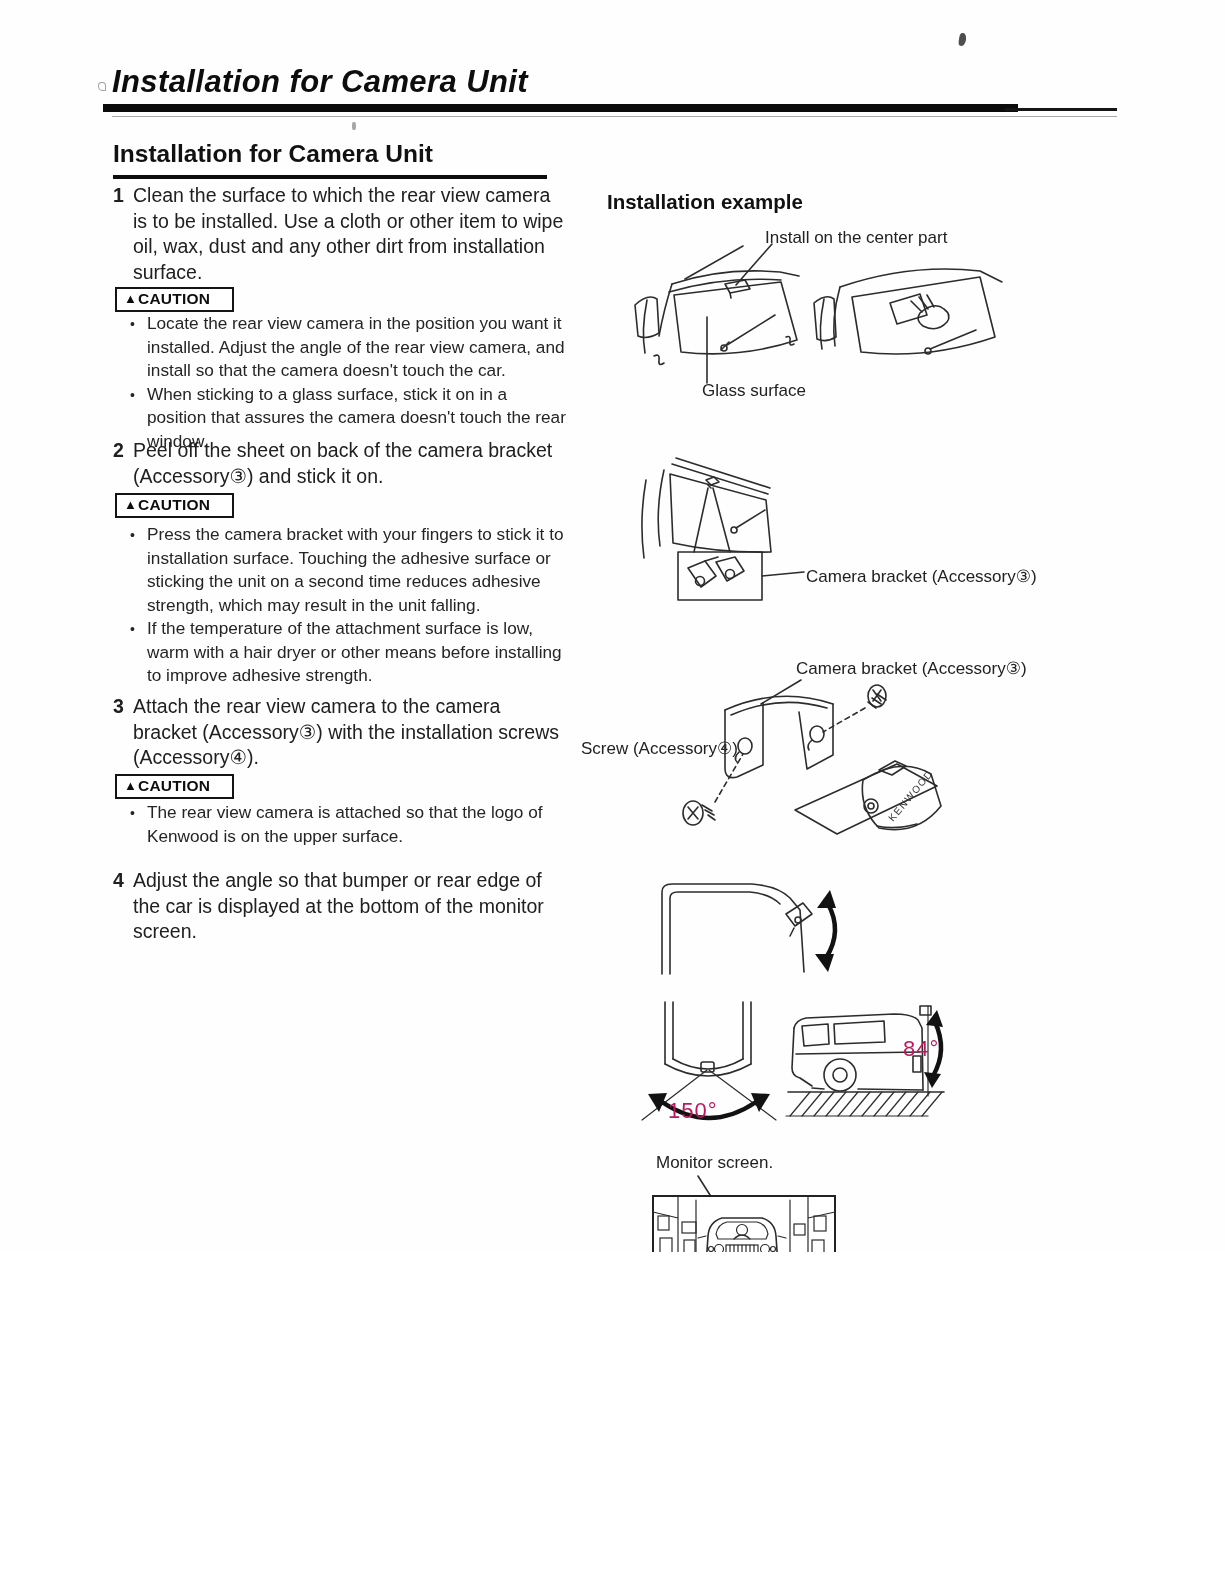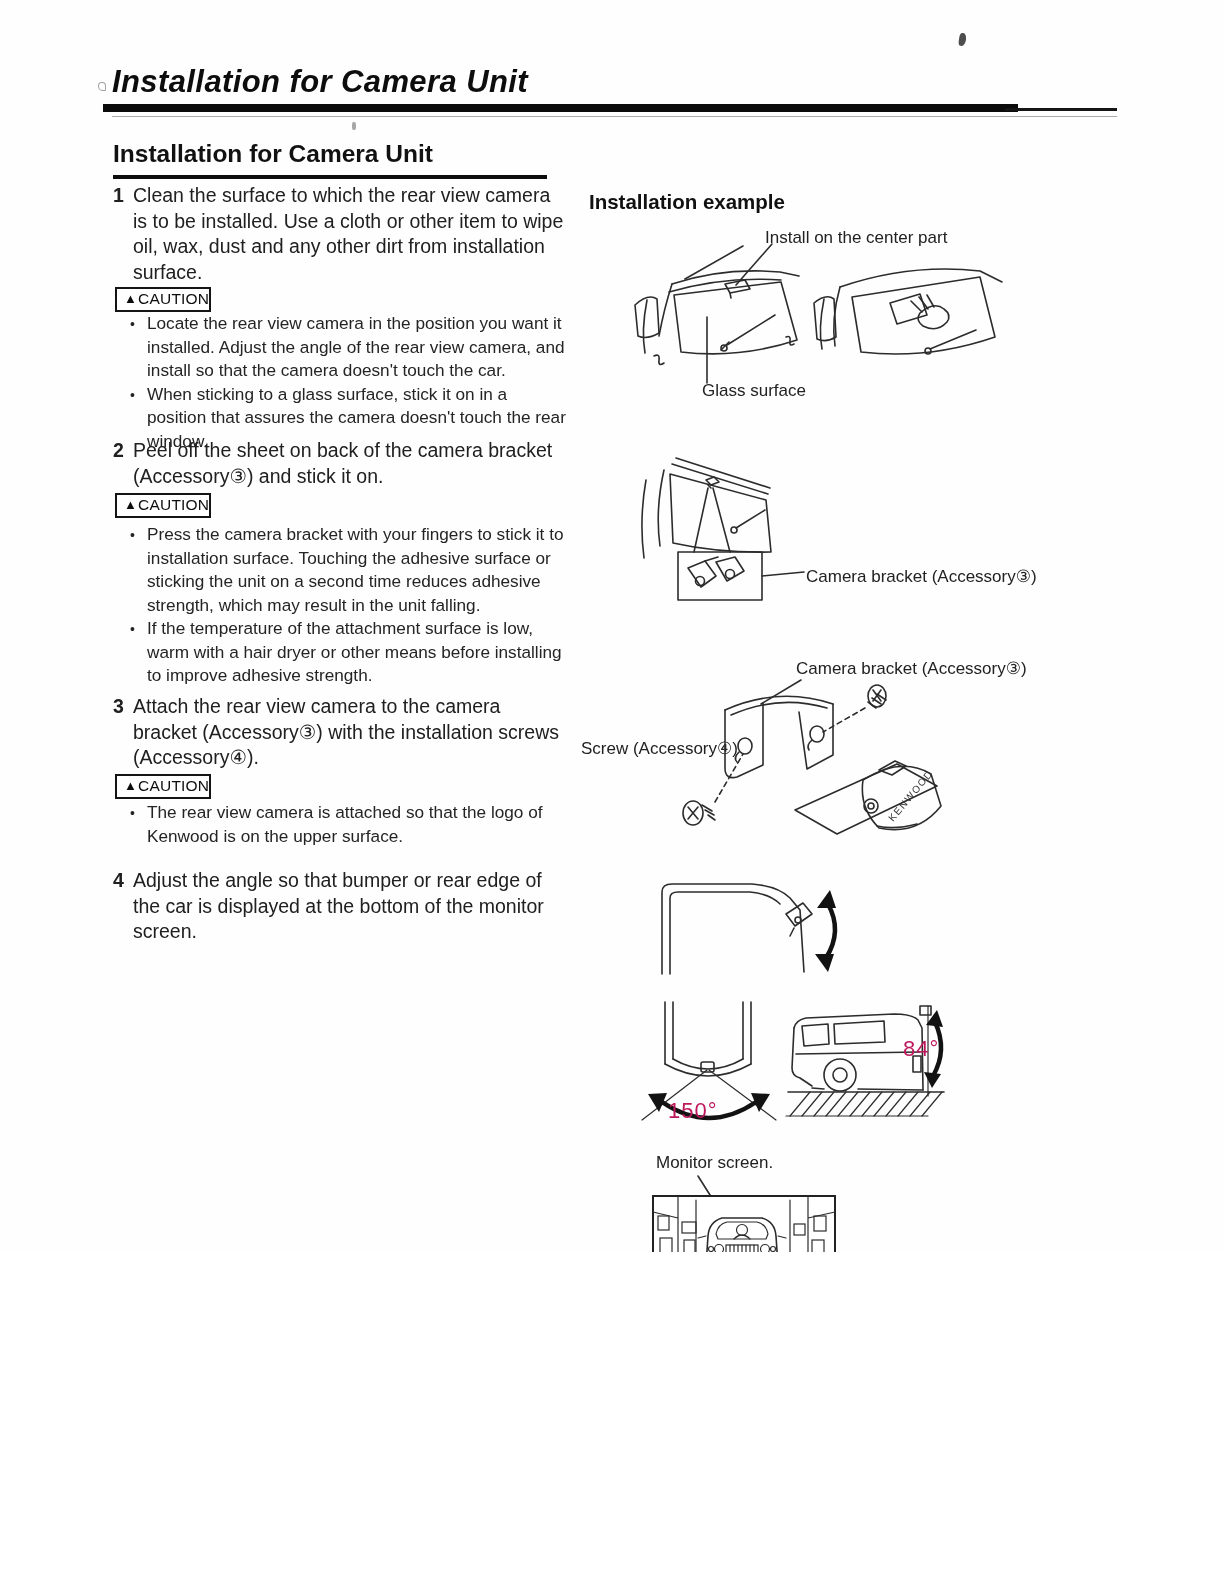--- a/index.html
+++ b/index.html
@@ -7,28 +7,28 @@
         font-family:"Liberation Sans",sans-serif;color:#1d1d1d;overflow:hidden;}
   .abs{position:absolute;}
   .main-title{left:112px;top:64px;font-size:31px;font-weight:bold;font-style:italic;letter-spacing:.4px;color:#0d0d0d;}
   .rule-heavy{left:103px;top:104px;width:915px;height:8px;background:#0b0b0b;}
   .rule-tail{left:1005px;top:108px;width:112px;height:3px;background:#151515;}
   .rule-sub{left:112px;top:116px;width:1005px;height:1px;background:#a9a9a9;}
   .section-title{left:113px;top:140px;width:434px;font-size:24.5px;font-weight:bold;
                  padding-bottom:7px;border-bottom:4px solid #0d0d0d;color:#111;}
   .step{left:113px;width:452px;font-size:19.5px;line-height:25.5px;display:flex;color:#202020;}
   .step .num{font-weight:bold;flex:0 0 20px;}
-  .caution-box{left:115px;border:2px solid #141414;padding:1px 0 2px 7px;font-size:15.5px;
-               font-weight:normal;letter-spacing:.2px;background:#fff;color:#0d0d0d;}
+  .caution-box{left:115px;border:2px solid #141414;padding:1px 22px 2px 7px;font-size:15.5px;
+               font-weight:bold;letter-spacing:.2px;background:#fff;color:#0d0d0d;}
   .caution-box .tri{font-size:13px;margin-right:1px;position:relative;top:-1px;}
   .bullets{left:130px;width:436px;font-size:17.2px;line-height:23.5px;color:#242424;}
   .bullet-item{display:flex;}
   .bullet-item .b{flex:0 0 17px;font-size:14px;padding-top:1px;}
   .dlabel{font-size:17px;color:#222;white-space:nowrap;}
-  .example-title{left:589px;top:190px;font-size:20.5px;font-weight:bold;color:#111;}
+  .example-title{left:607px;top:190px;font-size:20.5px;font-weight:bold;color:#111;}
   .angle{font-size:22px;letter-spacing:1px;color:#be185d;}
   .footer-lang{left:890px;top:1439px;font-size:20px;color:#2a2a2a;text-align:center;}
   .footer-bar{left:966px;top:1431px;width:2.5px;height:34px;background:#3a3a3a;}
   .footer-num{left:989px;top:1427px;font-size:30px;font-weight:bold;color:#111;}
   svg.diag{position:absolute;overflow:visible;}
   .ln{stroke:#2c2c2c;stroke-width:1.6;fill:none;stroke-linecap:round;stroke-linejoin:round;}
   .lnthin{stroke:#2c2c2c;stroke-width:1.2;fill:none;stroke-linecap:round;}
   .arrow{stroke:#121212;stroke-width:4.5;fill:none;}
   .ahead{fill:#121212;stroke:none;}
   .speck1{left:959px;top:33px;width:7px;height:13px;background:#2f2f2f;border-radius:45% 55% 60% 40%;transform:rotate(8deg);opacity:.85;}

